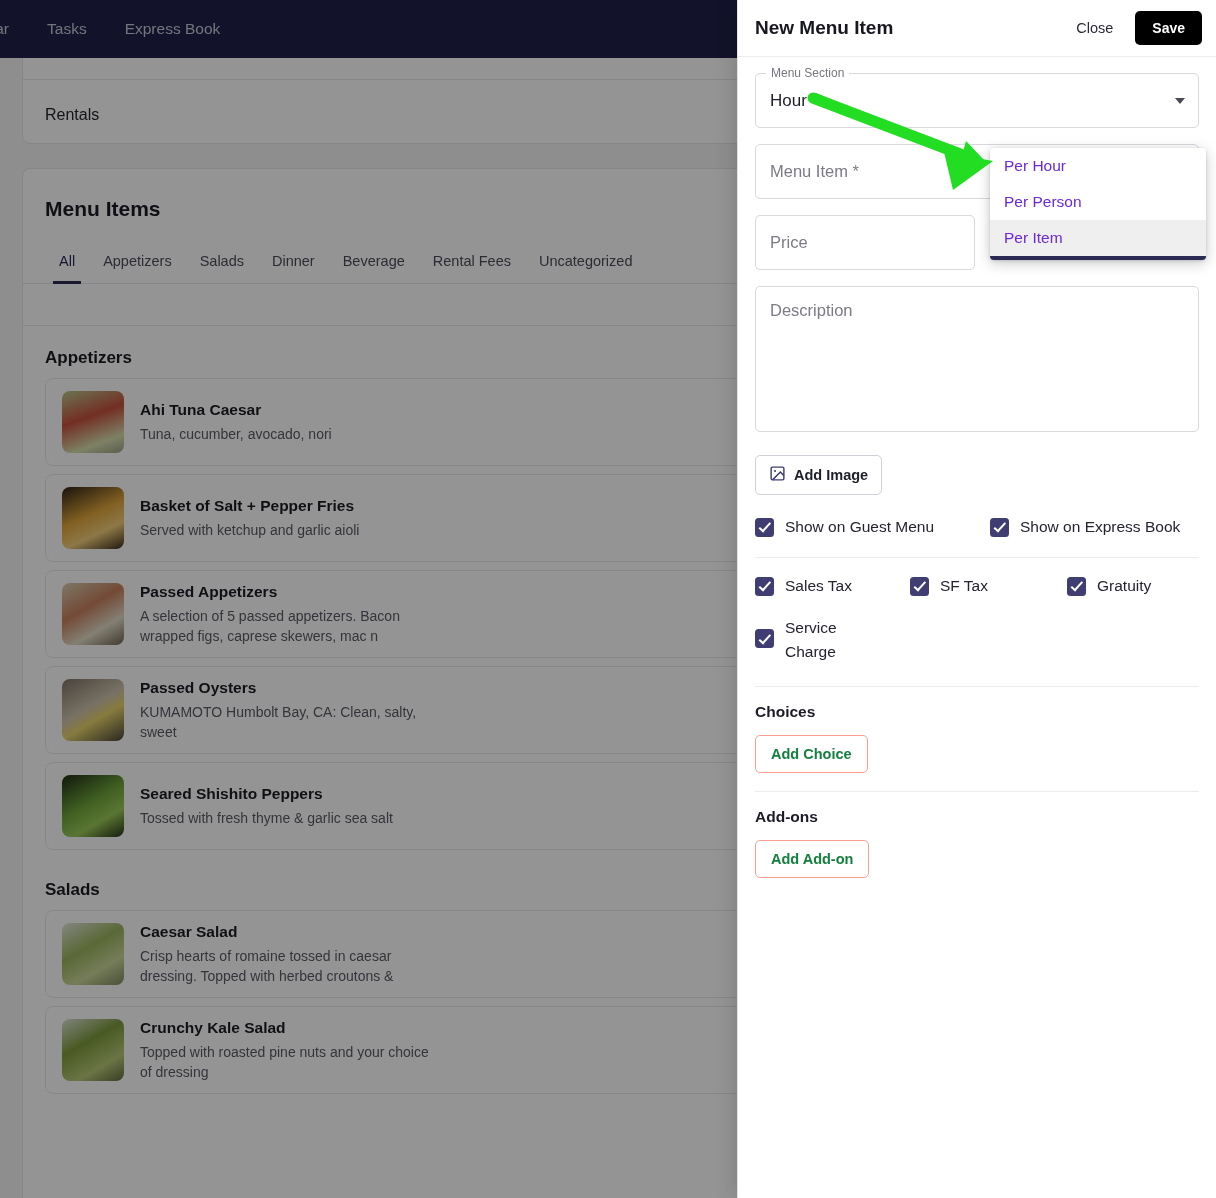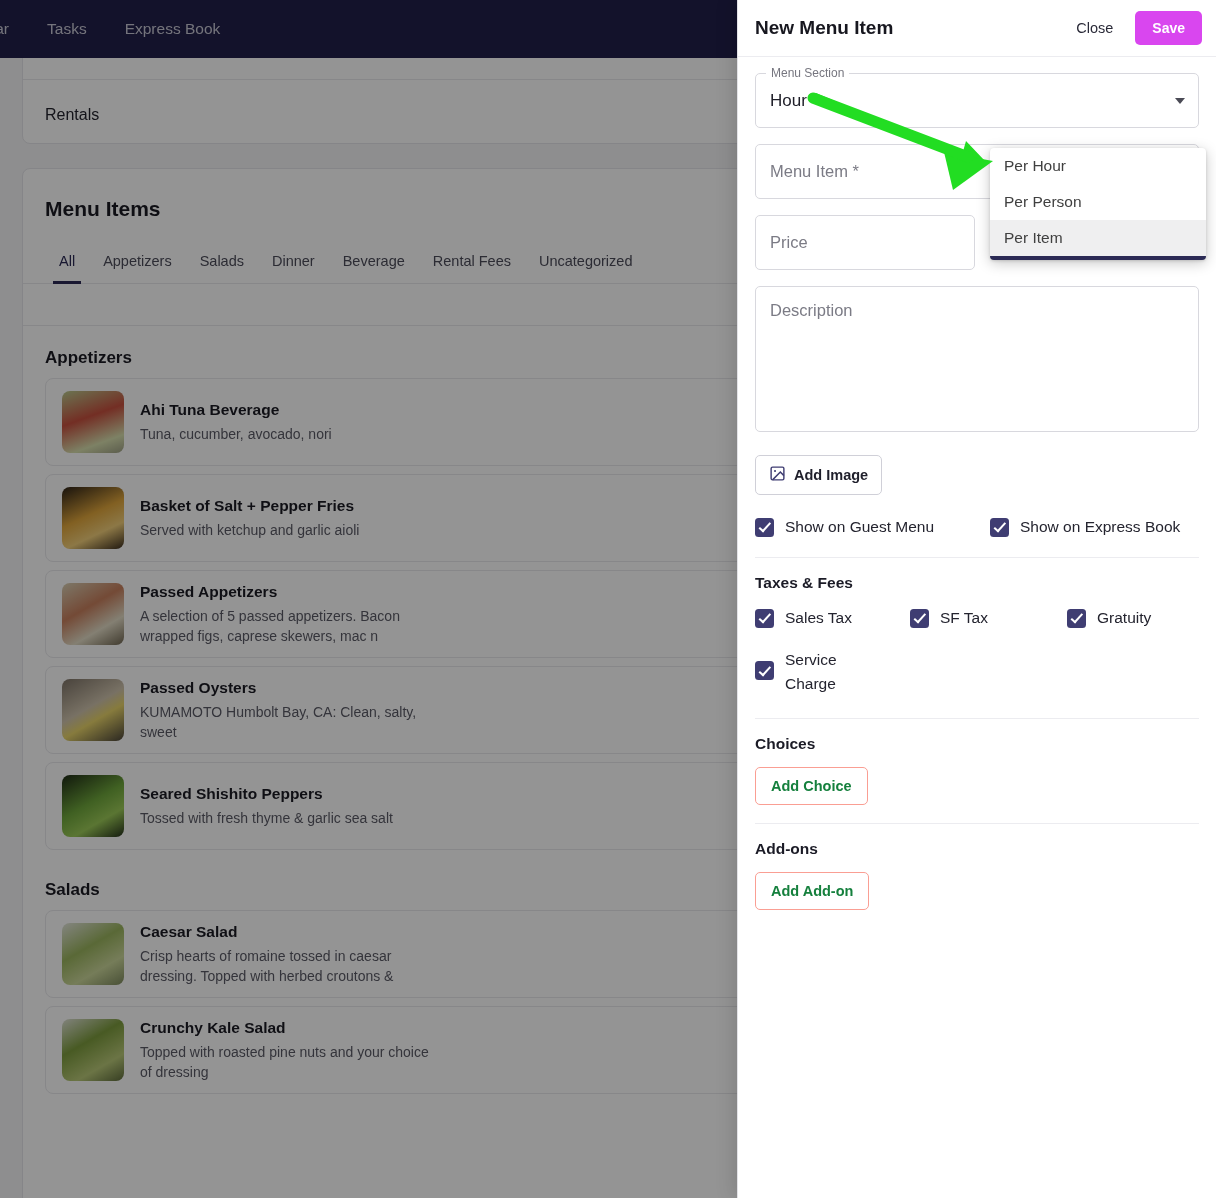--- a/index.html
+++ b/index.html
@@ -140,21 +140,21 @@
     border-bottom: 1px solid #ececf0;
     gap: 32px;
   }
   .panel-title { font-size: 19px; font-weight: bold; color: #17171f; }
   .panel-head-actions { margin-left: auto; display: flex; align-items: center; gap: 14px; }
   .close-btn {
     font-size: 14.5px; color: #2a2a38; background: none; border: none;
     cursor: pointer; font-family: inherit; padding: 6px 8px;
   }
   .save-btn {
-    background: #d946ef; color: #fff; border: none; border-radius: 5px;
+    background: #000000; color: #fff; border: none; border-radius: 5px;
     font-size: 14px; font-weight: bold; padding: 9px 17px;
     cursor: pointer; font-family: inherit;
   }
 
   .panel-body { padding: 16px 17px 0 17px; position: relative; }
 
   .fieldset {
     position: relative; border: 1px solid #d8d8de; border-radius: 5px;
     height: 55px; display: flex; align-items: center;
     padding: 0 14px; margin-bottom: 16px;
@@ -222,21 +222,21 @@
   
   .dropdown {
     position: absolute; left: 990px; top: 148px; width: 216px;
     background: #ffffff; border-radius: 4px;
     box-shadow: 0 3px 14px rgba(0,0,0,0.22), 0 1px 3px rgba(0,0,0,0.14);
     z-index: 70; overflow: hidden;
     border-bottom: 4px solid #2b2a55;
   }
   .dd-item {
     height: 36px; display: flex; align-items: center;
-    padding: 0 14px; font-size: 15.5px; color: #404040;
+    padding: 0 14px; font-size: 15.5px; color: #6d28d9;
     cursor: pointer;
   }
   .dd-item.highlighted { background: #efeff0; }
 
   
   .arrow-svg { position: absolute; left: 0; top: 0; z-index: 80; pointer-events: none; }
 </style>
 </head>
 <body>
 
@@ -274,21 +274,21 @@
           <div class="col-h">Sales Tax</div>
           <div class="col-h">SF Tax</div>
           <div class="col-h">G</div>
         </div>
 
         <div id="groups">
             <div class="group-title">Appetizers</div>
             <div class="item-row">
               <div class="thumb" style="background: linear-gradient(160deg, rgb(185, 201, 141) 0%, rgb(199, 80, 63) 42%, rgb(216, 223, 174) 78%, rgb(157, 159, 132) 100%);"></div>
               <div class="item-text">
-                <div class="item-name">Ahi Tuna Beverage</div>
+                <div class="item-name">Ahi Tuna Caesar</div>
                 <div class="item-desc">Tuna, cucumber, avocado, nori</div>
               </div>
               <div class="item-flex"></div>
               <div class="cbcell">
                 <span class="cbox checked"></span>
               </div>
               <div class="cbcell">
                 <span class="cbox checked"></span>
               </div>
               <div class="cbcell">
@@ -472,21 +472,20 @@
           <span class="cblabel">Show on Guest Menu</span>
         </div>
         <div class="cbitem">
           <span class="cb"></span>
           <span class="cblabel">Show on Express Book</span>
         </div>
       </div>
 
       <div class="divider"></div>
 
-      <div class="sec-title">Taxes &amp; Fees</div>
 
       <div class="cbrow">
         <div class="cbitem" style="width:155px">
           <span class="cb"></span>
           <span class="cblabel">Sales Tax</span>
         </div>
         <div class="cbitem" style="width:157px">
           <span class="cb"></span>
           <span class="cblabel">SF Tax</span>
         </div>

